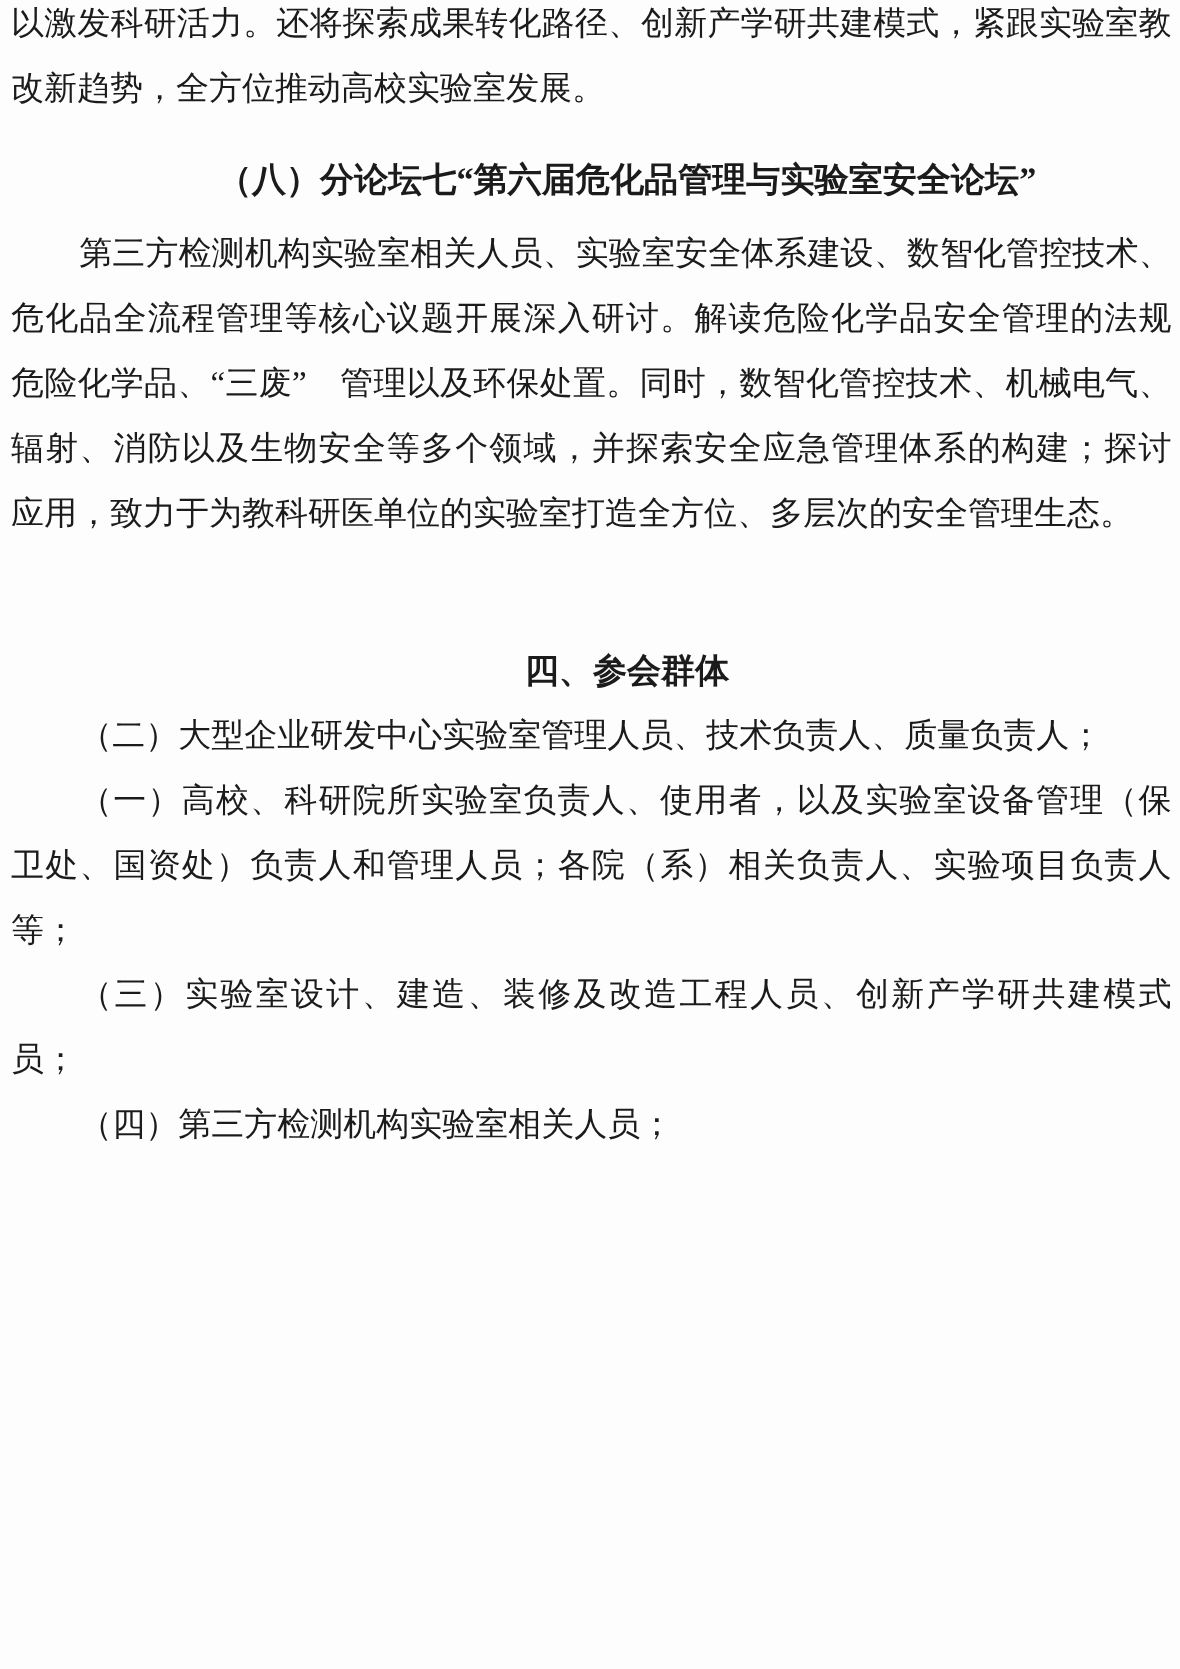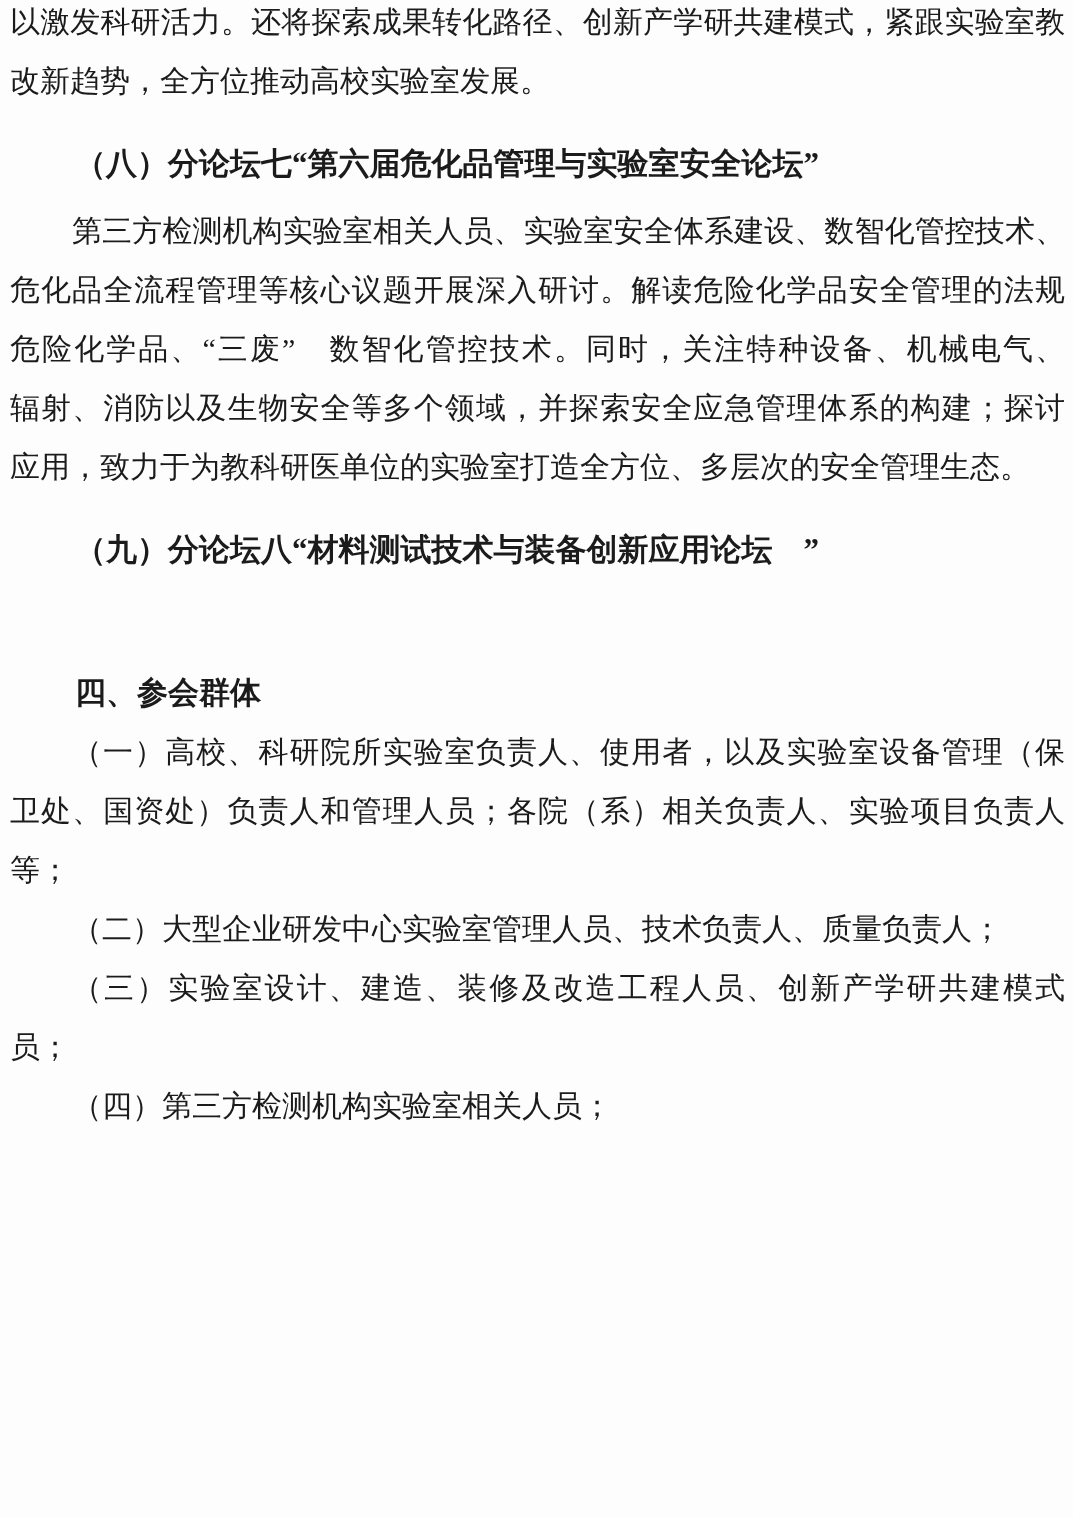--- a/index.html
+++ b/index.html
@@ -30,57 +30,56 @@
     text-align-last: left;
   }
   .line.first { text-indent: 62px; }
   .heading {
     font-size: 31px;
     font-weight: bold;
     line-height: 59px;
     text-indent: 65px;
     margin: 24px 0 8px 0;
     white-space: nowrap;
-    text-align: left;
+    text-align: center;
   }
   .heading.major { margin: 84px 0 0 0; }
 </style>
 </head>
 <body>
 
 <div class="page">
 
   <div class="para para-intro">
     <div class="line">以激发科研活力。还将探索成果转化路径、创新产学研共建模式，紧跟实验室教</div>
     <div class="line last">改新趋势，全方位推动高校实验室发展。</div>
   </div>
 
   <div class="heading">（八）分论坛七“第六届危化品管理与实验室安全论坛”</div>
 
   <div class="para">
     <div class="line first">第三方检测机构实验室相关人员、实验室安全体系建设、数智化管控技术、</div>
     <div class="line">危化品全流程管理等核心议题开展深入研讨。解读危险化学品安全管理的法规</div>
-    <div class="line">危险化学品、“三废”　数智化管控技术。同时，关注特种设备、机械电气、</div>
+    <div class="line">危险化学品、“三废”　管理以及环保处置。同时，数智化管控技术、机械电气、</div>
     <div class="line">辐射、消防以及生物安全等多个领域，并探索安全应急管理体系的构建；探讨</div>
     <div class="line last">应用，致力于为教科研医单位的实验室打造全方位、多层次的安全管理生态。</div>
   </div>
 
-  <div class="heading">（九）分论坛八“材料测试技术与装备创新应用论坛　”</div>
 
 
   <div class="heading major">四、参会群体</div>
 
   <div class="para">
+    <div class="line first last">（二）大型企业研发中心实验室管理人员、技术负责人、质量负责人；</div>
+  </div>
+
+  <div class="para">
     <div class="line first">（一）高校、科研院所实验室负责人、使用者，以及实验室设备管理（保</div>
     <div class="line">卫处、国资处）负责人和管理人员；各院（系）相关负责人、实验项目负责人</div>
     <div class="line last">等；</div>
-  </div>
-
-  <div class="para">
-    <div class="line first last">（二）大型企业研发中心实验室管理人员、技术负责人、质量负责人；</div>
   </div>
 
   <div class="para">
     <div class="line first">（三）实验室设计、建造、装修及改造工程人员、创新产学研共建模式</div>
     <div class="line last">员；</div>
   </div>
 
   <div class="para">
     <div class="line first last">（四）第三方检测机构实验室相关人员；</div>
   </div>

